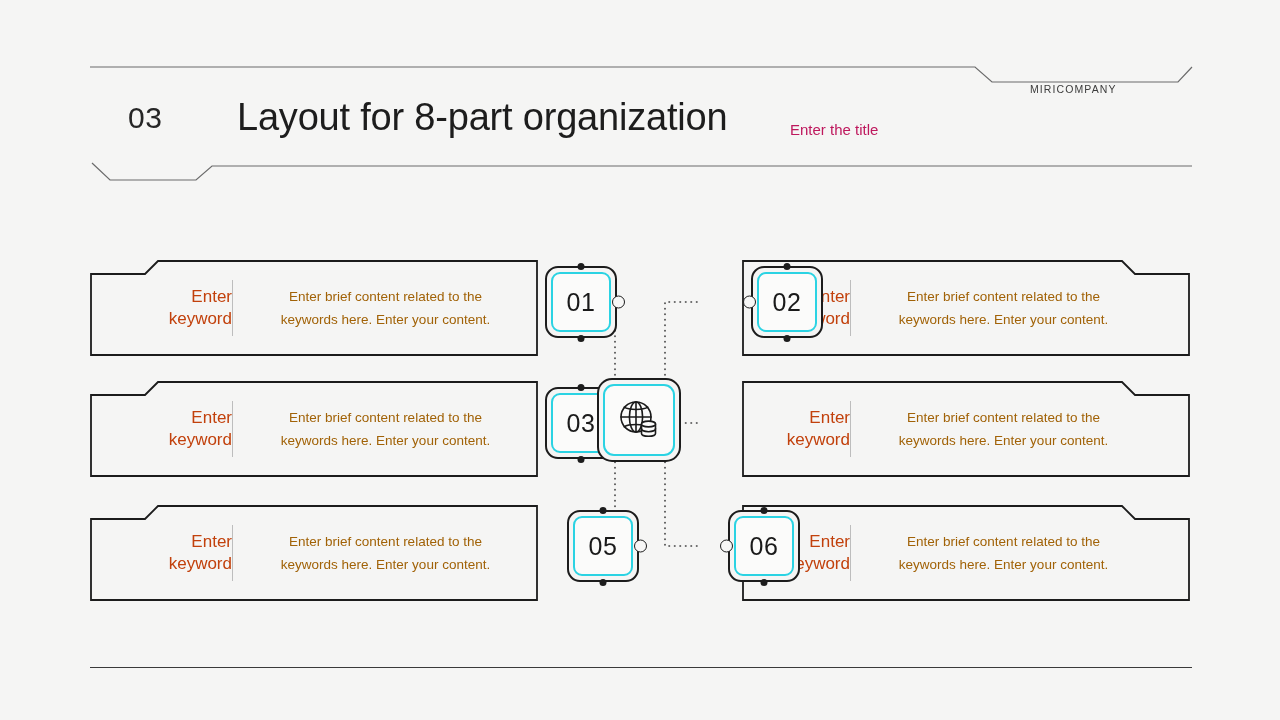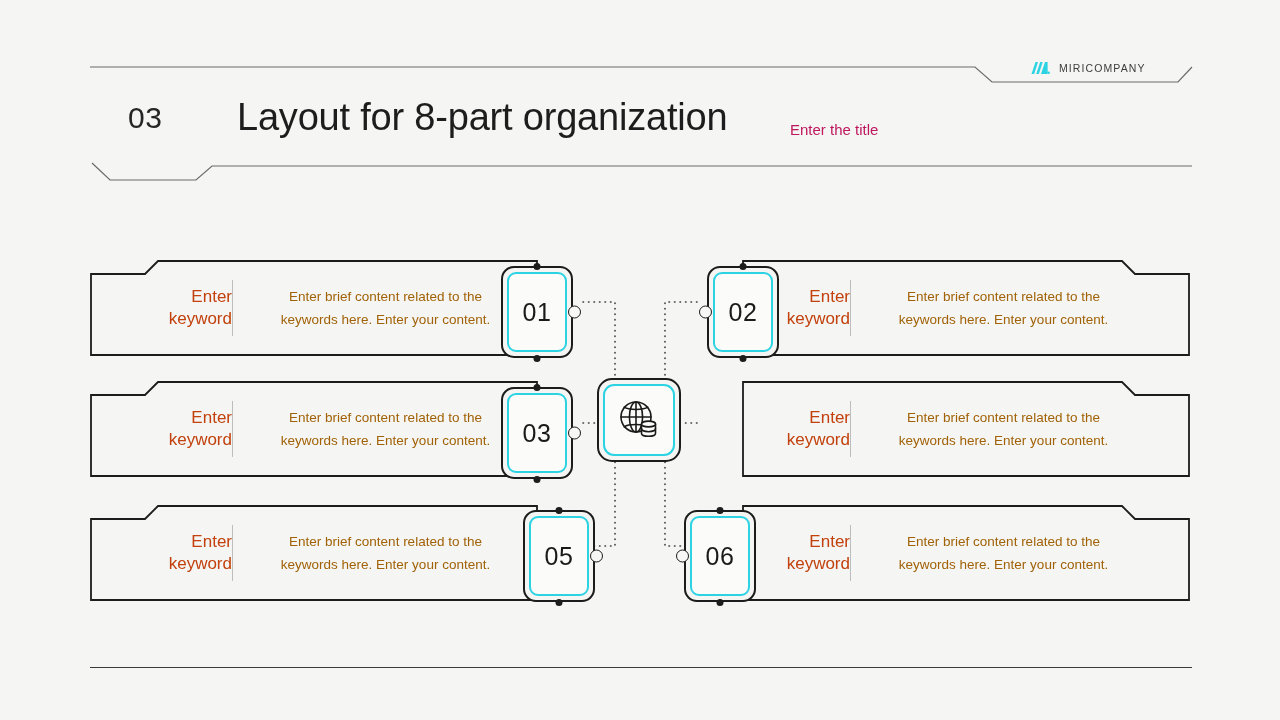--- a/index.html
+++ b/index.html
@@ -21,22 +21,23 @@
     left: 0; top: 0;
     width: 1280px; height: 190px;
     pointer-events: none;
   }
 
   .brand {
     position: absolute;
     left: 1030px; top: 59px;
     display: flex;
     align-items: center;
-    gap: 9px;
+    gap: 24px;
     height: 18px;
+    flex-direction: column;
   }
   .brand-mark { width: 20px; height: 14px; display: block; }
   .brand-name {
     font-size: 10.5px;
     letter-spacing: 1.1px;
     color: #3c3c3c;
     font-weight: 500;
     white-space: nowrap;
   }
 
@@ -112,21 +113,21 @@
     color: #a16207;
     text-align: center;
     white-space: pre-line;
     flex: 1 1 auto;
     padding: 0 10px;
   }
 
   
   .badge {
     position: absolute;
-    width: 72px; height: 92px;
+    width: 72px; height: 72px; margin-left: 44px;
   }
   .badge-outer {
     position: absolute;
     inset: 0;
     border: 2px solid #1c1c1c;
     border-radius: 13px;
     background: #f5f5f4;
   }
   .badge-inner {
     position: absolute;

